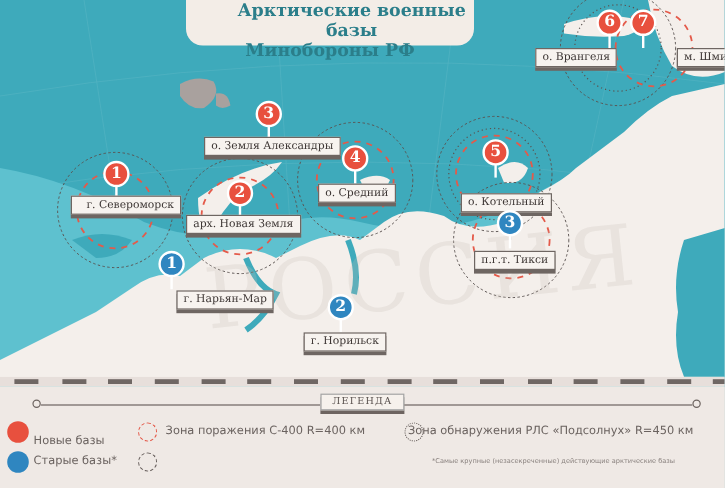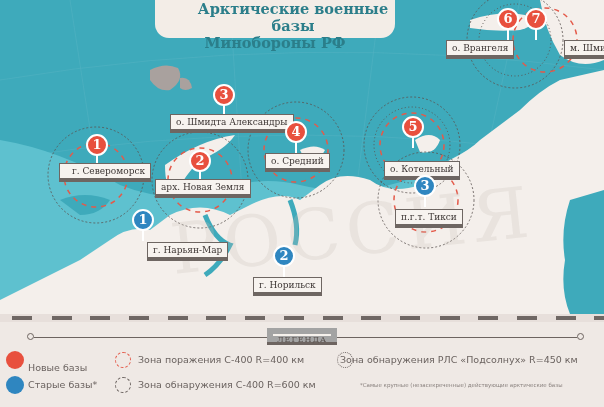--- a/index.html
+++ b/index.html
@@ -17,21 +17,21 @@
   .pin .stem { position: absolute; left: 10px; top: 21px; width: 2px; height: 11px; background: #ffffff; }
   .lbl { position: absolute; height: 16px; padding: 0 5px; background: #f7f3ef; border: 1px solid #6e6662; box-shadow: 0 3px 0 #6e6662; font-family: "DejaVu Serif", serif; font-size: 9px; line-height: 14px; color: #3d3634; white-space: nowrap; }
   .lbl::before, .lbl::after { content: ""; position: absolute; top: 5px; width: 10px; height: 10px; background: #ece5e0; border: 1px solid #8d8581; z-index: -1; }
   .lbl::before { left: -9px; }
   .lbl::after { right: -9px; }
   .watermark { position: absolute; left: 170px; top: 190px; font-family: "DejaVu Serif", serif; font-size: 70px; color: rgba(200,190,185,0.25); letter-spacing: 6px; transform: rotate(-6deg); }
   #road { position: absolute; left: 0; top: 314px; width: 604px; height: 8px; }
   #legend { position: absolute; left: 0; top: 322px; width: 604px; height: 85px; background: #efe9e5; }
   .leg-line { position: absolute; top: 15px; height: 1px; background: #6d6460; }
   .leg-dot { position: absolute; top: 11px; width: 7px; height: 7px; border: 1px solid #6d6460; border-radius: 50%; background: #efe9e5; }
-  .leg-title { position: absolute; left: 267px; top: 6px; width: 70px; height: 14px; border: 6px solid #a3a3a3; background: #f6f1ec; font-family: "DejaVu Serif", serif; font-size: 8px; letter-spacing: 1px; text-align: center; line-height: 12px; color: #5a524f; box-shadow: 0 3px 0 #6d6460; }
+  .leg-title { position: absolute; left: 267px; top: 6px; width: 70px; height: 14px; border: 1px solid #a3a3a3; background: #f6f1ec; font-family: "DejaVu Serif", serif; font-size: 8px; letter-spacing: 1px; text-align: center; line-height: 12px; color: #5a524f; box-shadow: 0 3px 0 #6d6460; }
   .li { position: absolute; font-size: 9.5px; color: #6a625f; white-space: nowrap; }
   .dot { position: absolute; width: 18px; height: 18px; border-radius: 50%; }
   .ring { position: absolute; width: 16px; height: 16px; border-radius: 50%; }
   .note { position: absolute; font-size: 5.5px; color: #8a827f; white-space: nowrap; }
 </style>
 </head>
 <body>
 
 <div id="root">
 
@@ -108,21 +108,21 @@
     <div class="pin new" style="left:189px;top:150px;">
         <div class="circ">2</div>
         <div class="stem"></div>
       </div>
     <div class="lbl" style="left:155px;top:179px;">арх. Новая Земля</div>
 
     <div class="pin new" style="left:213px;top:84px;">
         <div class="circ">3</div>
         <div class="stem"></div>
       </div>
-    <div class="lbl" style="left:170px;top:114px;">о. Шмидта Александры</div>
+    <div class="lbl" style="left:170px;top:114px;">о. Земля Александры</div>
 
     <div class="pin new" style="left:285px;top:121px;">
         <div class="circ">4</div>
         <div class="stem"></div>
       </div>
     <div class="lbl" style="left:265px;top:153px;">о. Средний</div>
 
     <div class="pin new" style="left:402px;top:116px;">
         <div class="circ">5</div>
         <div class="stem"></div>
@@ -192,20 +192,19 @@
     <div class="dot" style="left:6px;top:29px;background:#e8503e;"></div>
     <div class="li" style="left:28px;top:28px;margin-top:12px;">Новые базы</div>
 
     <div class="dot" style="left:6px;top:54px;background:#2f86c0;"></div>
     <div class="li" style="left:28px;top:57px;">Старые базы*</div>
 
     <div class="ring" style="left:115px;top:30px;border:1.5px dashed #e45a4a;"></div>
     <div class="li" style="left:138px;top:32px;">Зона поражения С-400 R=400 км</div>
 
     <div class="ring" style="left:115px;top:55px;border:1px dashed #6a625f;"></div>
-    <div class="li" style="left:138px;top:57px;">Зона обнаружения С-400 R=600 км</div>
 
     <div class="ring" style="left:337px;top:30px;border:1.5px dotted #6a625f;"></div>
     <div class="li" style="left:340px;top:32px;">Зона обнаружения РЛС «Подсолнух» R=450 км</div>
 
     <div class="note" style="left:360px;top:60px;">*Самые крупные (незасекреченные) действующие арктические базы</div>
   </div>
 </div>
 
 </body></html>

